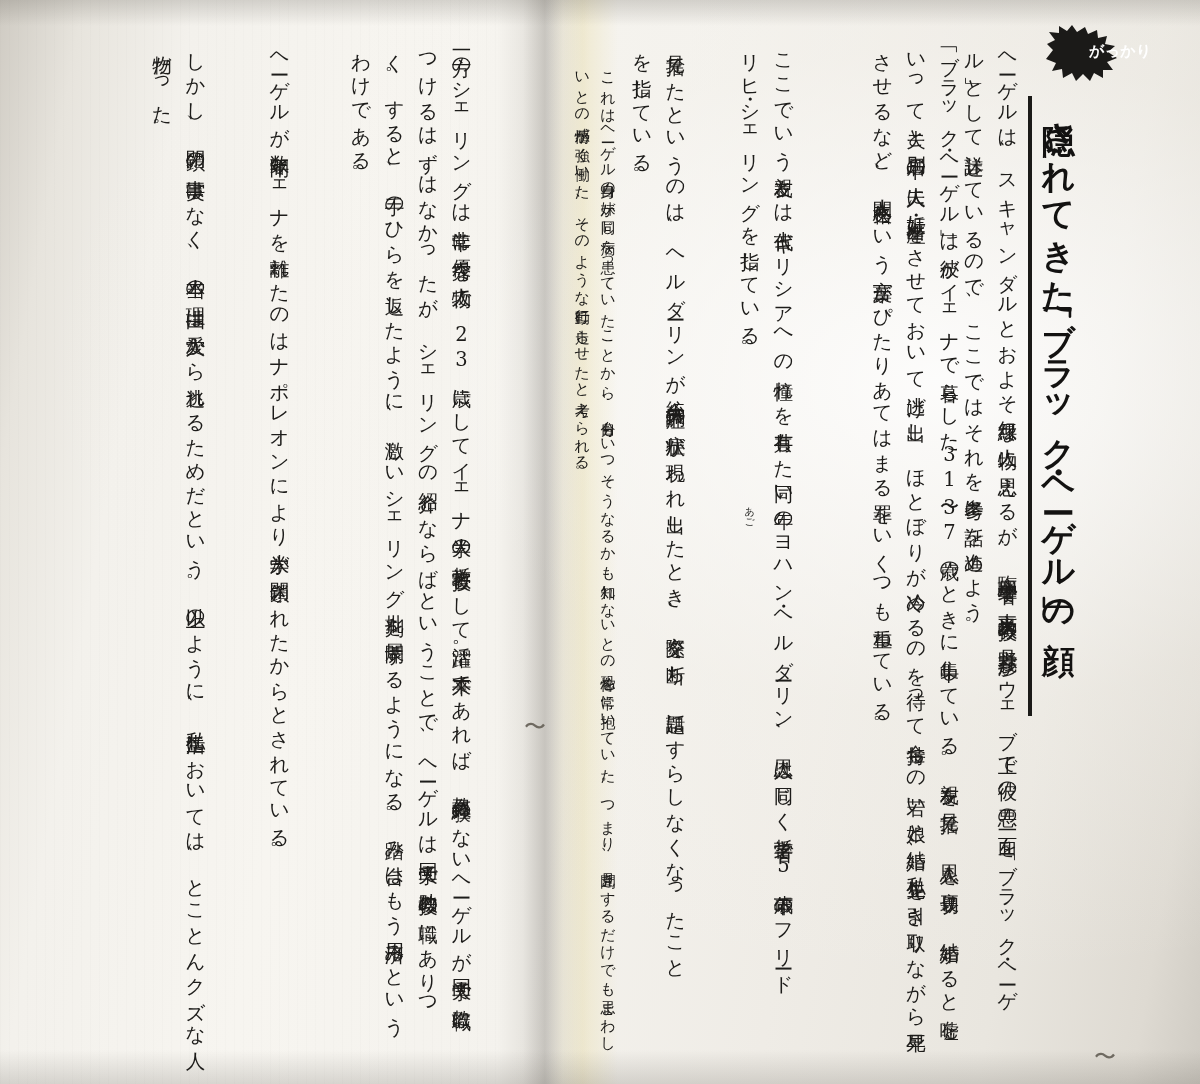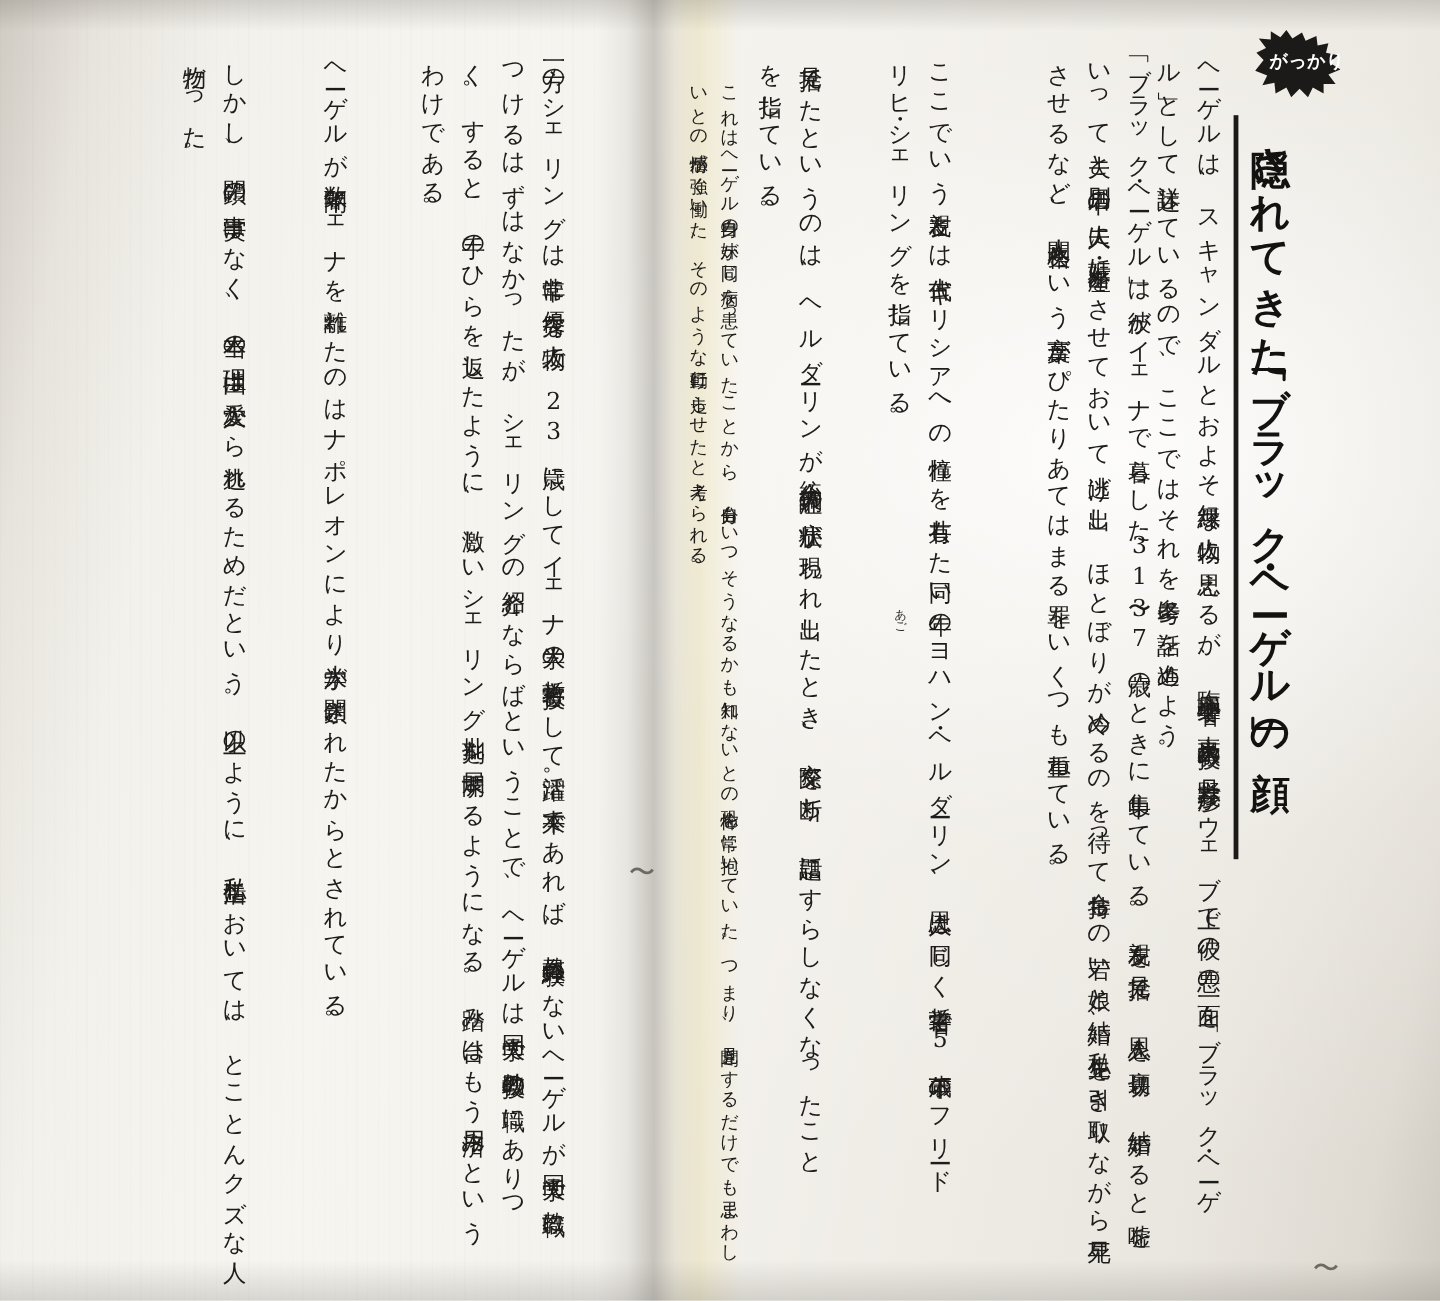--- a/index.html
+++ b/index.html
@@ -87,21 +87,21 @@
     position: absolute;
     top: 24px;
     left: 1045px;
     width: 74px;
     height: 62px;
   }
   #badge svg { display:block; }
   #badge-label {
     position: absolute;
     top: 42px;
-    left: 1058px;
+    left: 1089px;
     font-size: 15px;
     font-family: "DejaVu Sans", sans-serif;
     color: #ffffff;
     letter-spacing: 0.02em;
     writing-mode: horizontal-tb;
     font-weight: bold;
   }
 
   #title {
     position: absolute;

